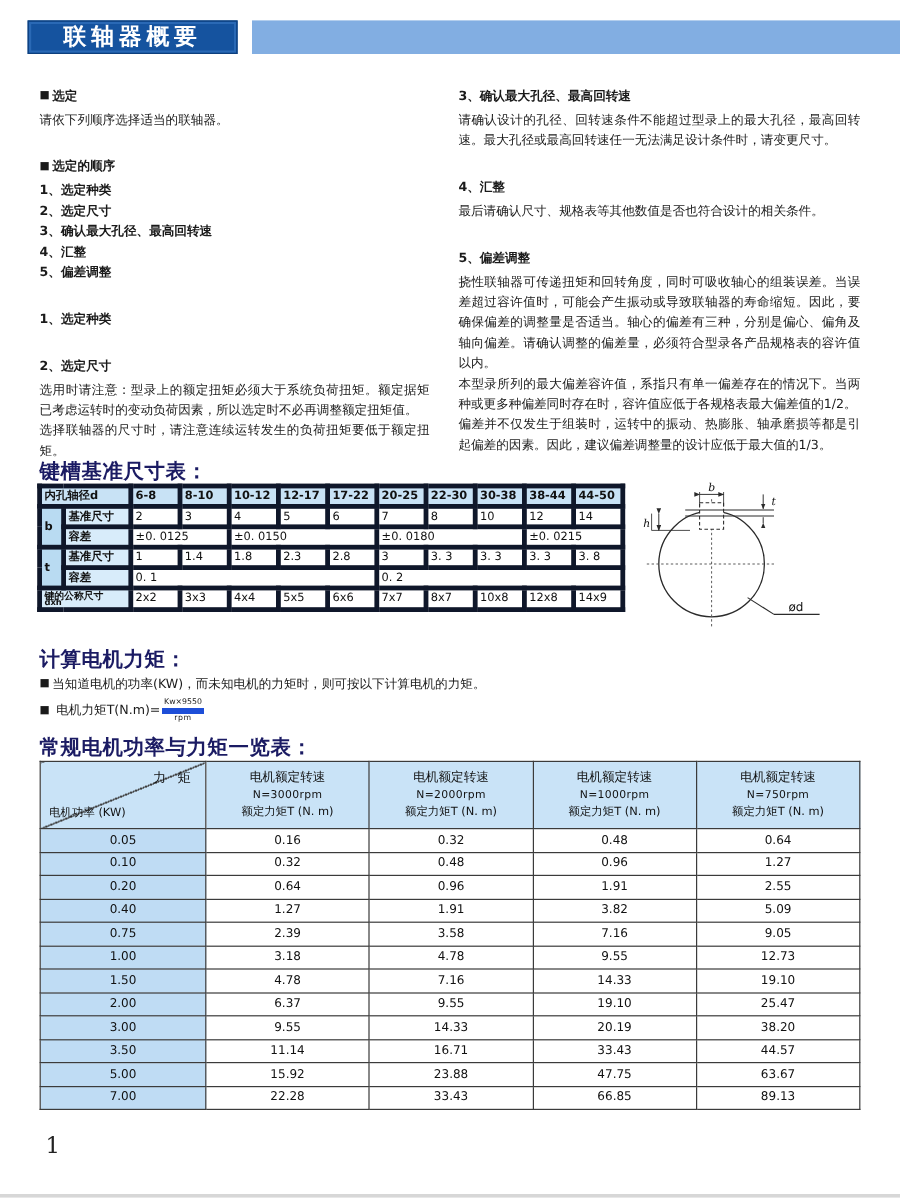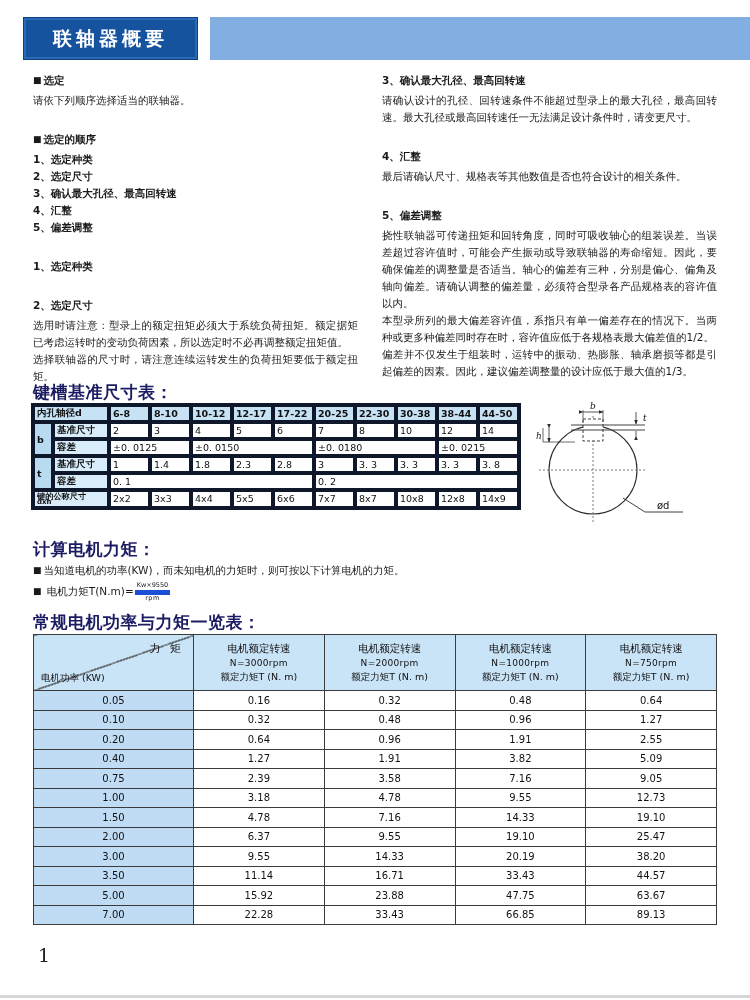--- a/index.html
+++ b/index.html
@@ -10,21 +10,21 @@
     font-family: "DejaVu Sans", "Liberation Sans", sans-serif;
     color: #111111;
     position: relative;
     overflow: hidden;
   }
   .page { position: relative; width: 750px; height: 1000px; }
 
   
   .header-wrap {
     position: absolute; left: 0; top: 17px;
-    width: 750px; height: 43px;
+    width: 750px; height: 28px;
     display: flex; align-items: stretch;
   }
   .header-title {
     margin-left: 23px;
     width: 175px;
     background: #15539f;
     color: #ffffff;
     display: flex; align-items: center; justify-content: center;
     font-size: 19px; font-weight: bold; letter-spacing: 4px;
     border: 1px solid #0d3f7d;
@@ -125,21 +125,21 @@
   .torque tr.hdr td {
     background: #c9e3f7;
     height: 56px;
     vertical-align: middle;
     line-height: 1.45;
     font-size: 10px;
   }
   .torque tr.hdr td.corner {
     position: relative;
     padding: 0;
-    width: 160px;
+    width: 138px;
     background:
       linear-gradient(to bottom right,
         rgba(0,0,0,0) calc(50% - 0.6px),
         #3b3b3b calc(50% - 0.6px),
         #3b3b3b calc(50% + 0.6px),
         rgba(0,0,0,0) calc(50% + 0.6px)),
       #c9e3f7;
   }
   .corner-tr { position: absolute; right: 9px; top: 6px; font-size: 11px; letter-spacing: 3px; }
   .corner-bl { position: absolute; left: 7px; bottom: 5px; font-size: 9.5px; }

